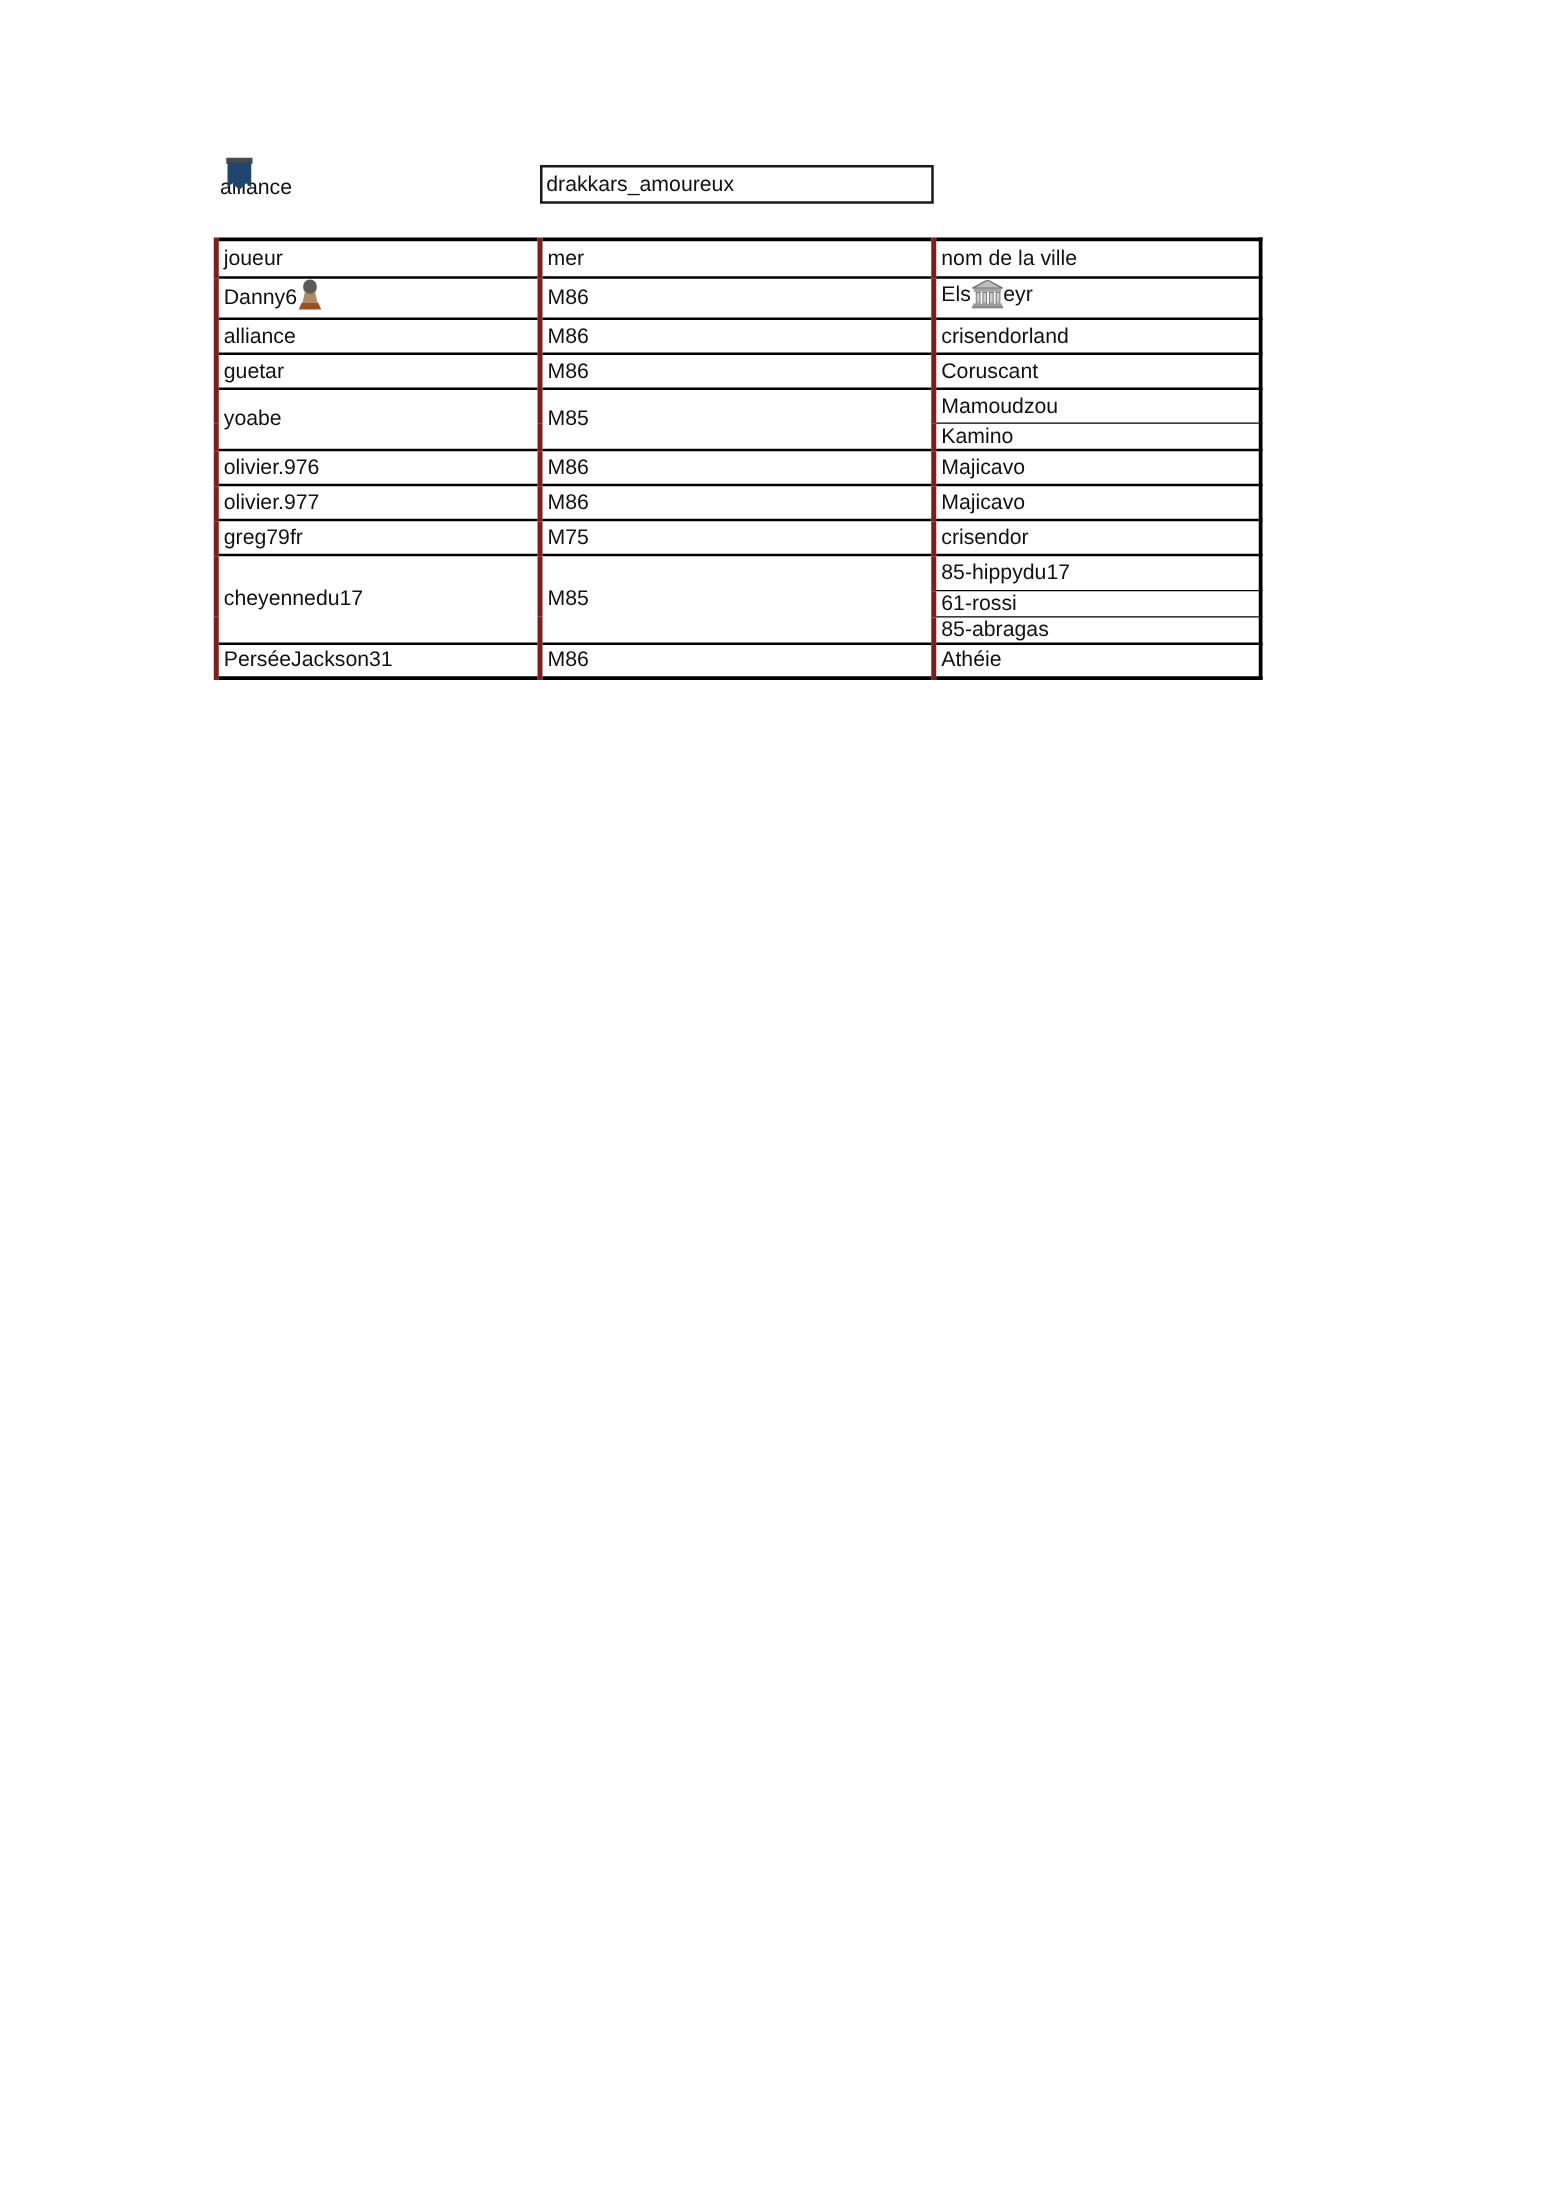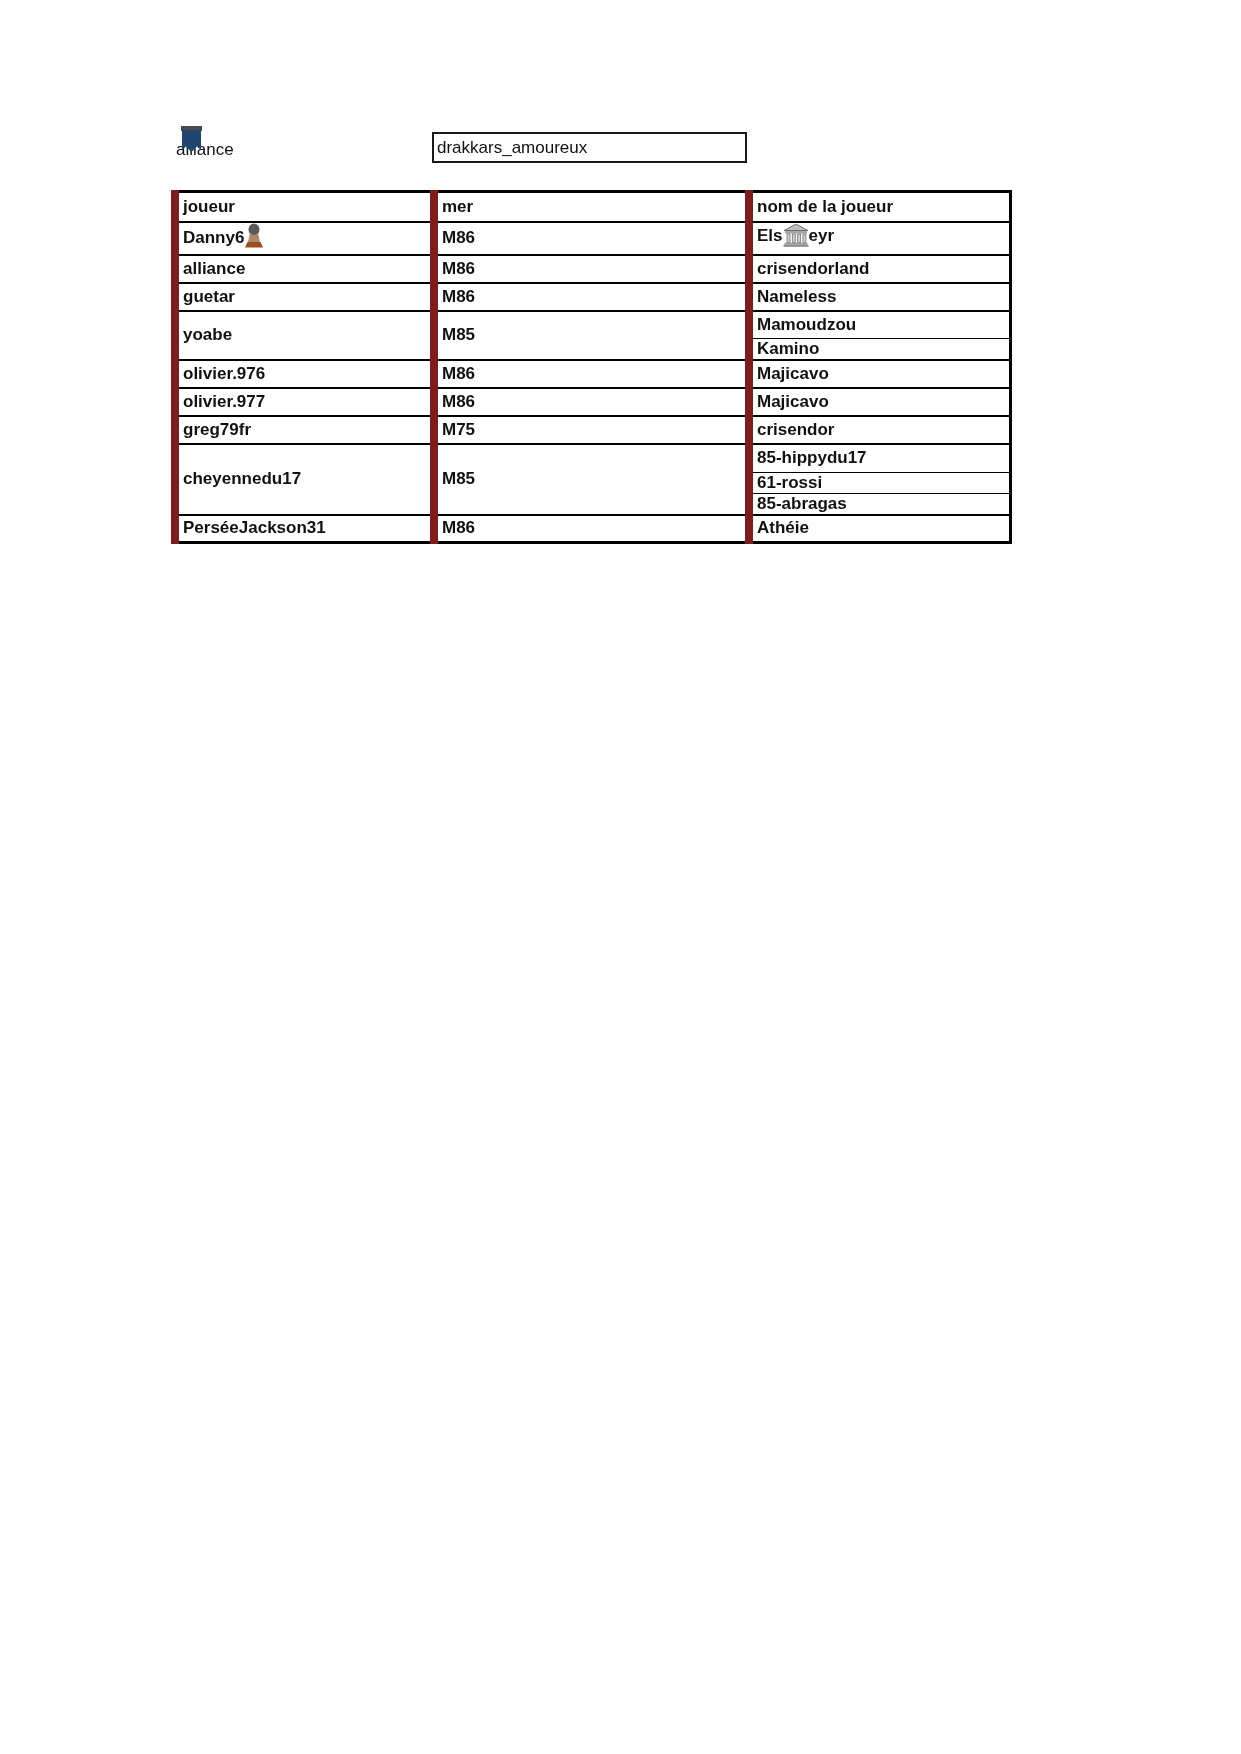--- a/index.html
+++ b/index.html
@@ -23,24 +23,23 @@
   }
   .alliance-box span{font-size:17px;padding-left:3px;}
 
   
   table.roster{
     position:absolute;left:171px;top:190px;border-collapse:collapse;
     table-layout:fixed;font-size:17px;
   }
   table.roster{border:3px solid #000;}
   table.roster td{
-    border-left:8px solid #7f1d1d;border-right:2px solid #000;
+    border-left:4px solid #7f1d1d;border-right:2px solid #000;
     padding:0 0 0 4px;vertical-align:middle;overflow:hidden;white-space:nowrap;
     box-sizing:border-box;
-    font-weight:bold;
   }
   tr.hdr td{border-bottom:2px solid #000;height:30px;}
   tr.player td{border-top:2px solid #000;height:28px;}
   tr.subrow td{border-top:1px solid #000;height:20px;}
   td.merged{vertical-align:top;padding-top:3px;}
 
   .inline-ico{display:inline-block;vertical-align:-6px;}
 </style>
 </head>
 <body>
@@ -63,21 +62,21 @@
     <colgroup>
       <col style="width:259px">
         <col style="width:315px">
         <col style="width:261px">
     </colgroup>
 
     <tbody>
         <tr class="hdr">
       <td>joueur</td>
       <td>mer</td>
-      <td>nom de la joueur</td>
+      <td>nom de la ville</td>
     </tr>
 
     <tr class="player">
       <td>
         <span>Danny6</span><span class="inline-ico"><svg width="20" height="26" viewBox="0 0 20 26" xmlns="http://www.w3.org/2000/svg">
                 <ellipse cx="10" cy="6.5" rx="5.5" ry="6" fill="#5a5a5a"></ellipse>
                 <path d="M6 10 Q10 14 14 10 L16 19 H4 Z" fill="#b08968"></path>
                 <path d="M3.5 19 H16.5 L19 24.5 H1 Z" fill="#9a4f1e"></path>
               </svg></span>
       </td>
@@ -98,21 +97,21 @@
 
     <tr class="player">
       <td>alliance</td>
       <td>M86</td>
       <td>crisendorland</td>
     </tr>
 
     <tr class="player">
       <td>guetar</td>
       <td>M86</td>
-      <td>Nameless</td>
+      <td>Coruscant</td>
     </tr>
 
     <tr class="player">
       <td class="merged" rowspan="2">yoabe</td>
       <td class="merged" rowspan="2">M85</td>
       <td>Mamoudzou</td>
     </tr>
     <tr class="subrow">
       <td>Kamino</td>
     </tr>

